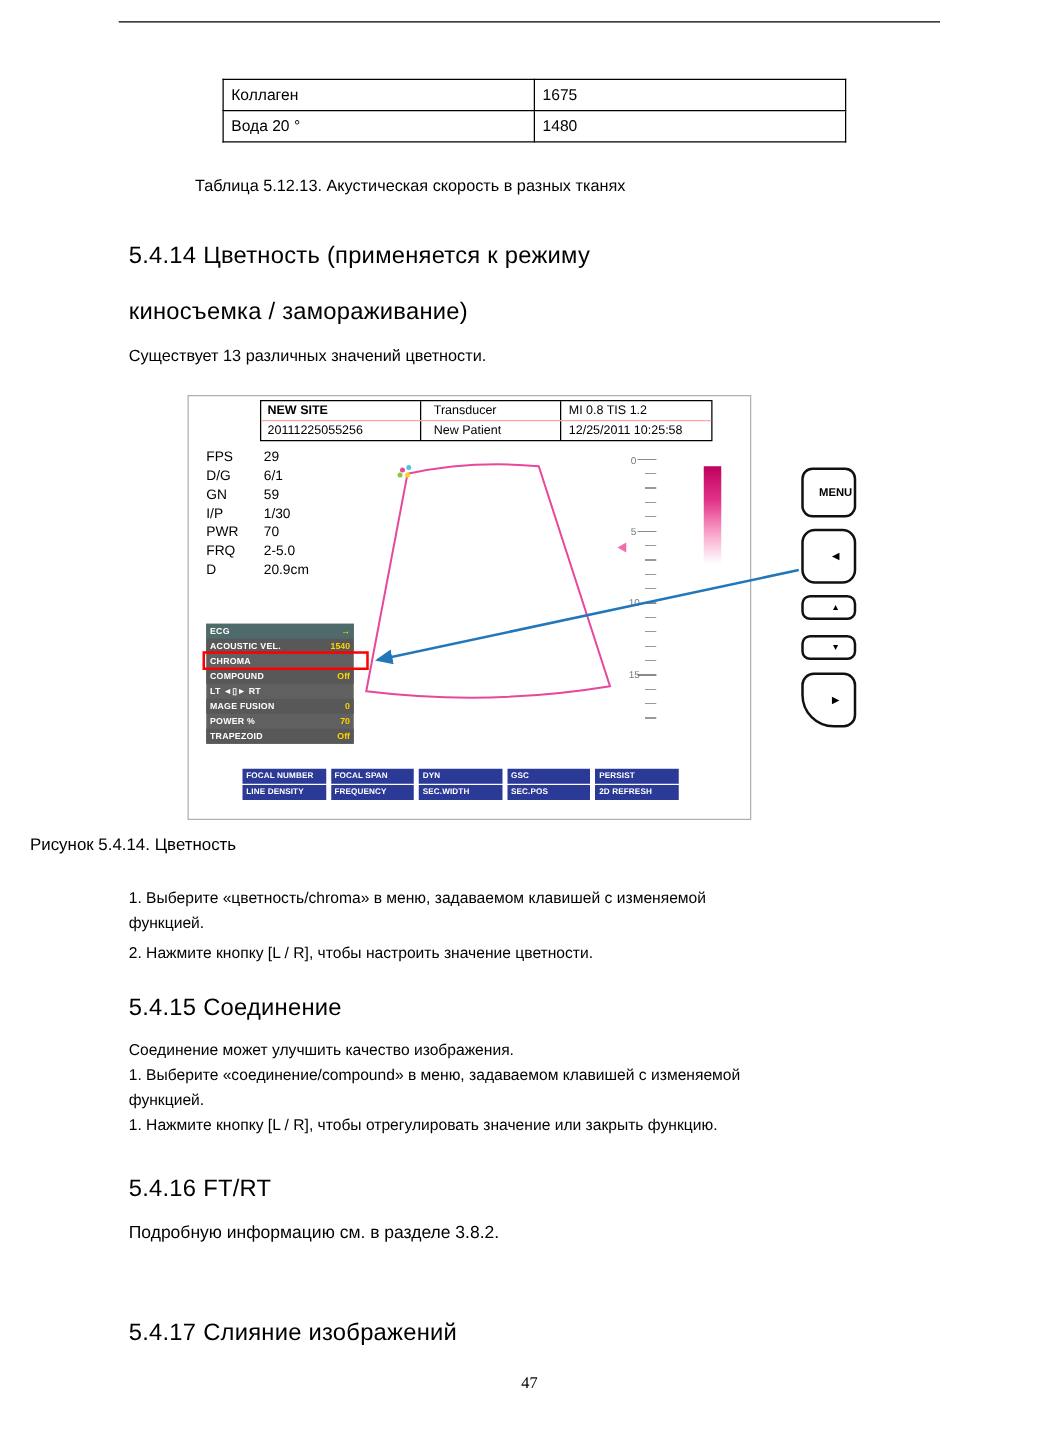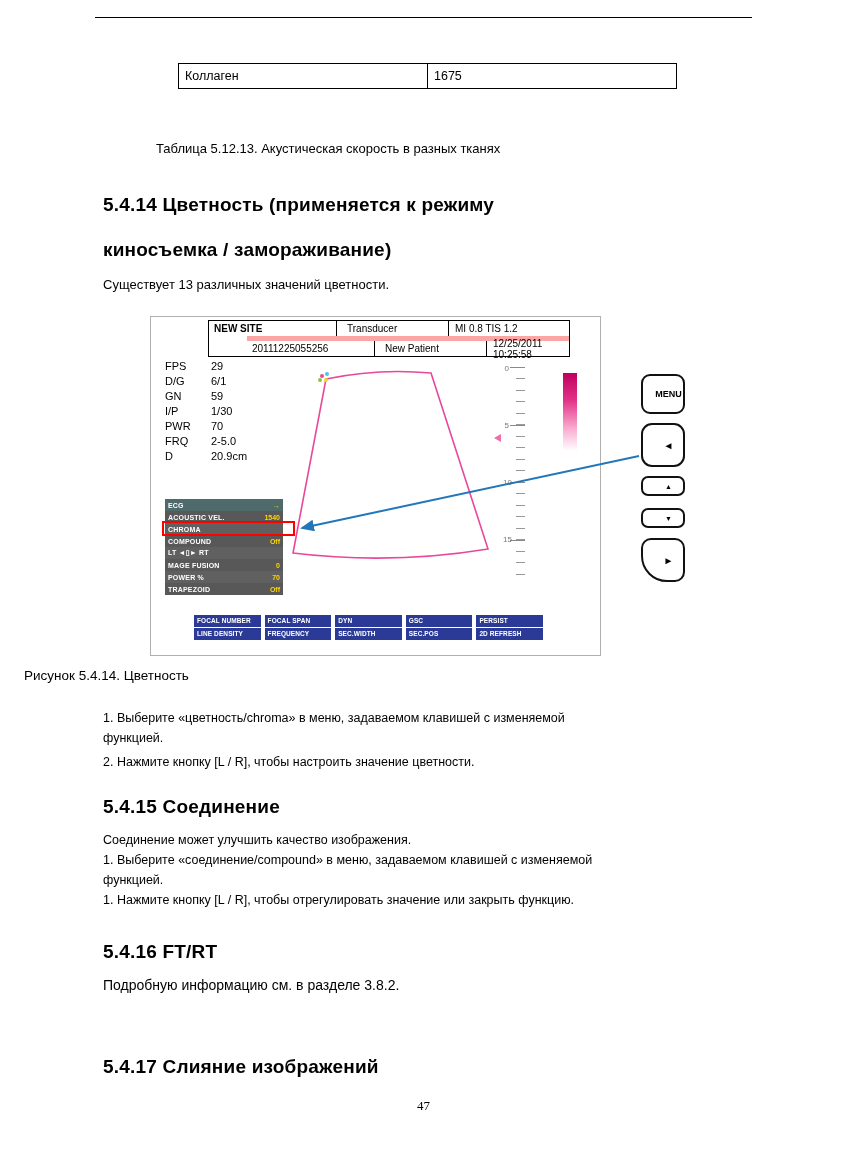--- a/index.html
+++ b/index.html
@@ -7,38 +7,38 @@
     width:847px;height:1160px;background:#ffffff;position:relative;
     font-family:"Liberation Sans",sans-serif;color:#000;overflow:hidden;
   }
   .top-rule{position:absolute;left:95px;top:17px;width:657px;height:1px;background:#000;}
 
   
   .data-table{position:absolute;left:178px;top:63px;border-collapse:collapse;}
   .data-table td{border:1px solid #000;width:242px;height:24px;font-size:12.5px;padding:0 0 0 6px;vertical-align:middle;}
   .table-caption{position:absolute;left:156px;top:141px;font-size:13px;}
 
-  .h{position:absolute;left:103px;margin:0;font-size:19px;font-weight:bold;letter-spacing:.2px;}
+  .h{position:absolute;left:103px;margin:0;font-size:19px;font-weight:normal;letter-spacing:.2px;}
   .h1a{top:194px;} .h1b{top:239px;}
   .h15{top:796px;} .h16{top:941px;} .h17{top:1056px;}
   .body-l{position:absolute;left:103px;margin:0;font-size:12.5px;}
   .intro{top:277px;font-size:13px;}
   .st14a{top:711px;} .st14b{top:731px;} .st14c{top:755px;}
   .st15a{top:833px;} .st15b{top:853px;} .st15c{top:873px;} .st15d{top:893px;}
   .p16{top:977px;font-size:14px;}
   .fig-caption{position:absolute;left:0;right:0;top:668px;text-align:left;text-indent:24px;font-size:13.5px;}
   .page-num{position:absolute;left:0;right:0;top:1098px;text-align:center;font-family:"Liberation Serif",serif;font-size:13px;}
 
   
   .figure{position:absolute;left:150px;top:316px;width:552px;height:342px;}
   .screen{position:absolute;left:0;top:0;width:449px;height:338px;border:1px solid #b0b0b0;background:#fff;}
 
   .us-header{position:absolute;left:57px;top:3px;width:362px;border:1px solid #000;font-size:10px;box-sizing:border-box;}
   .us-h-row{display:flex;height:15px;justify-content:space-between;}
-  .us-h-row + .us-h-row{border-top:5px solid #fca5a5;margin-left:38px;}
+  .us-h-row + .us-h-row{border-top:1px solid #fca5a5;}
   .us-h-row .c{display:flex;align-items:center;height:100%;box-sizing:border-box;}
   .us-h-row .c1{width:128px;padding-left:5px;border-right:1px solid #000;}
   .us-h-row .c2{width:112px;padding-left:10px;border-right:1px solid #000;}
   .us-h-row .c3{flex:1;padding-left:6px;}
   .bold{font-weight:bold;}
 
   .params{position:absolute;left:14px;top:42px;font-size:11px;line-height:15px;}
   .p-row{display:flex;}
   .p-l{width:46px;}
 
@@ -85,20 +85,24 @@
 
 <div>
   <div class="top-rule"></div>
 
   <table class="data-table">
     <tbody>
       <tr>
         <td>Коллаген</td>
         <td>1675</td>
       </tr>
+      <tr>
+        <td>Вода 20 °</td>
+        <td>1480</td>
+      </tr>
     </tbody>
   </table>
   <div class="table-caption">Таблица 5.12.13. Акустическая скорость в разных тканях</div>
 
   <h2 class="h h1a">5.4.14 Цветность (применяется к режиму</h2>
   <h2 class="h h1b">киносъемка / замораживание)</h2>
   <p class="body-l intro">Существует 13 различных значений цветности.</p>
 
   <div class="figure">
     <div class="screen">

